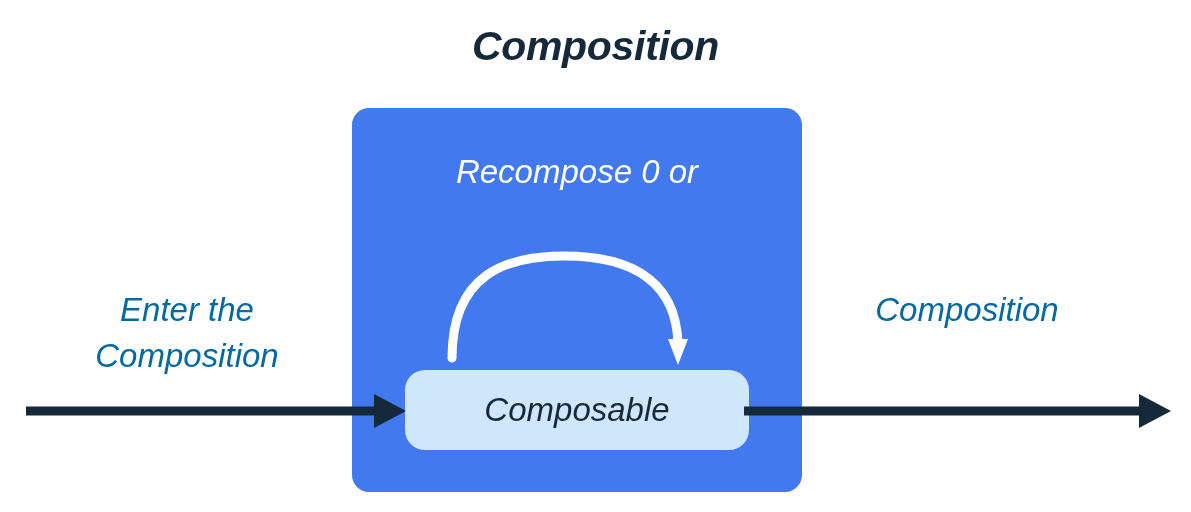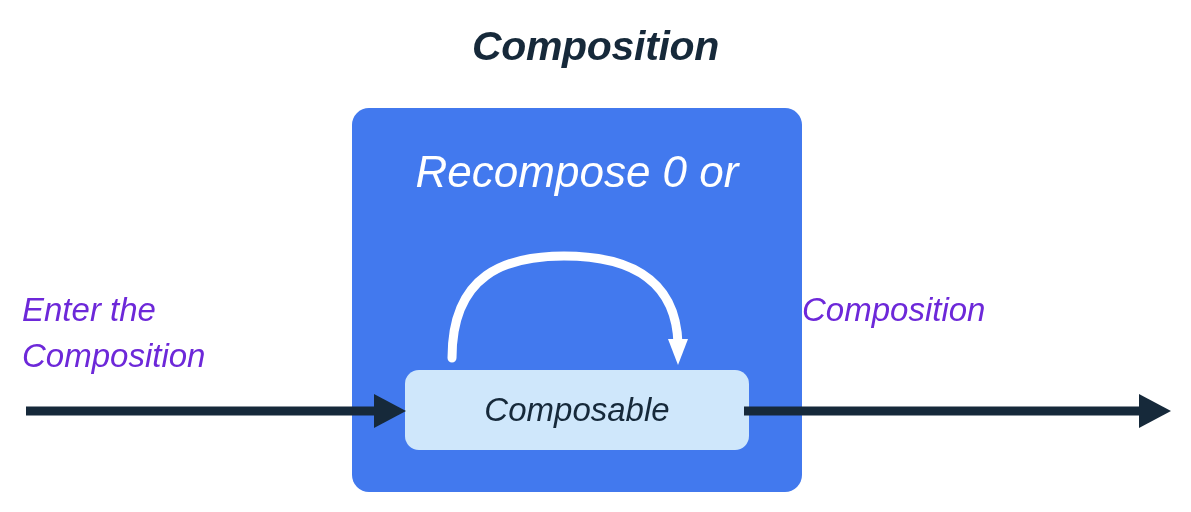--- a/index.html
+++ b/index.html
@@ -52,21 +52,21 @@
   }
 
   
   #recompose-caption {
     position: absolute;
     left: 352px;
     top: 146px;
     width: 450px;
     text-align: center;
     color: #ffffff;
-    font-size: 44px;
+    font-size: 33px;
     line-height: 52px;
     font-weight: normal;
   }
   #recompose-caption .cap-line {
     display: block;
   }
 
   
   #recompose-loop-arrow {
     position: absolute;
@@ -78,36 +78,37 @@
   }
 
   
   #composable-box {
     position: absolute;
     left: 405px;
     top: 370px;
     width: 344px;
     height: 80px;
     background: #CFE7FB;
-    border-radius: 14px;
+    border-radius: 20px;
     display: flex;
     align-items: center;
     justify-content: center;
   }
   #composable-label {
     font-size: 33px;
     color: #16293a;
     line-height: 38px;
     white-space: nowrap;
   }
 
   
   .side-caption {
     position: absolute;
-    color: #6d28d9;
+    text-align: center;
+    color: #0369a1;
     font-size: 33px;
     line-height: 46px;
     white-space: nowrap;
   }
   #enter-caption {
     left: 22px;
     top: 287px;
     width: 330px;
   }
   #leave-caption {

